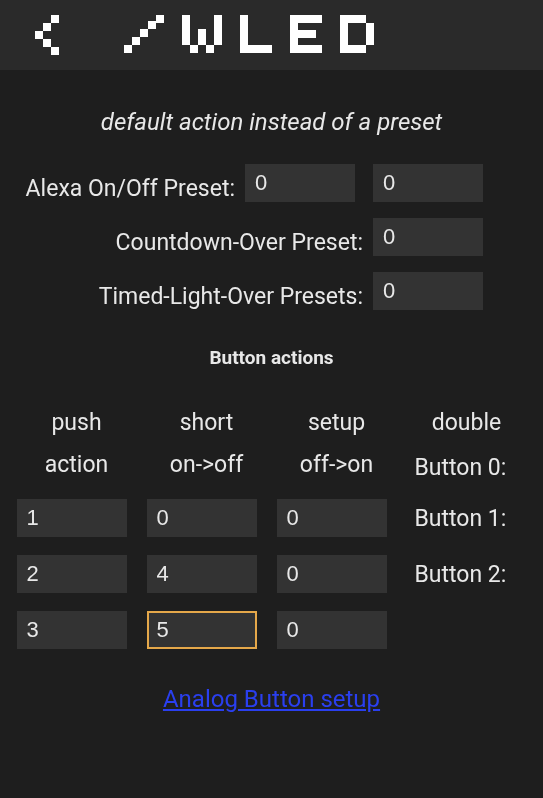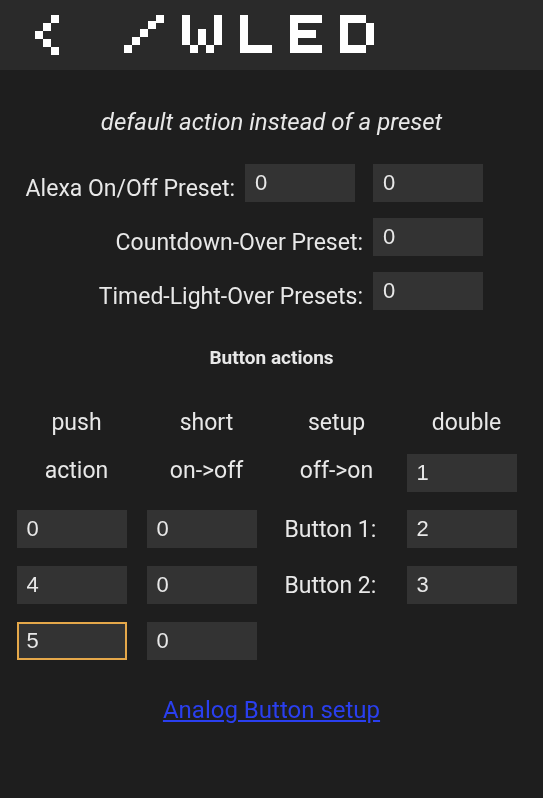--- a/index.html
+++ b/index.html
@@ -186,20 +186,21 @@
 
   <div class="cell-label">push</div>
   <div class="cell-label">short</div>
   <div class="cell-label">setup</div>
   <div class="cell-label">double</div>
 
   <div class="cell-label hdr-row2">action</div>
   <div class="cell-label hdr-row2">on-&gt;off</div>
   <div class="cell-label hdr-row2">off-&gt;on</div>
 
+  <div class="row-label">Button 0:</div>
   <div class="cell-input">
       <input class="num-input" value="1" style="">
     </div>
   <div class="cell-input">
       <input class="num-input" value="0" style="">
     </div>
   <div class="cell-input">
       <input class="num-input" value="0" style="">
     </div>
 

